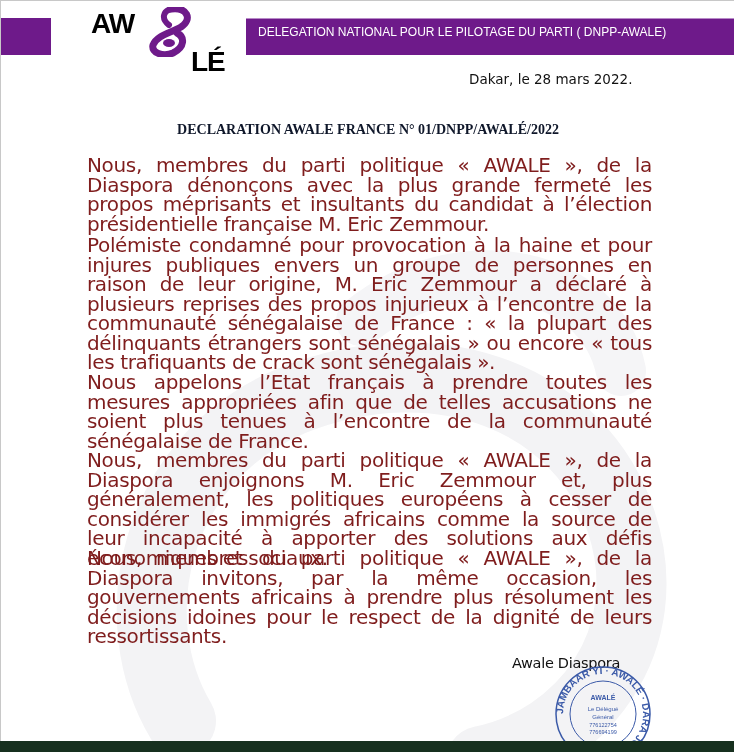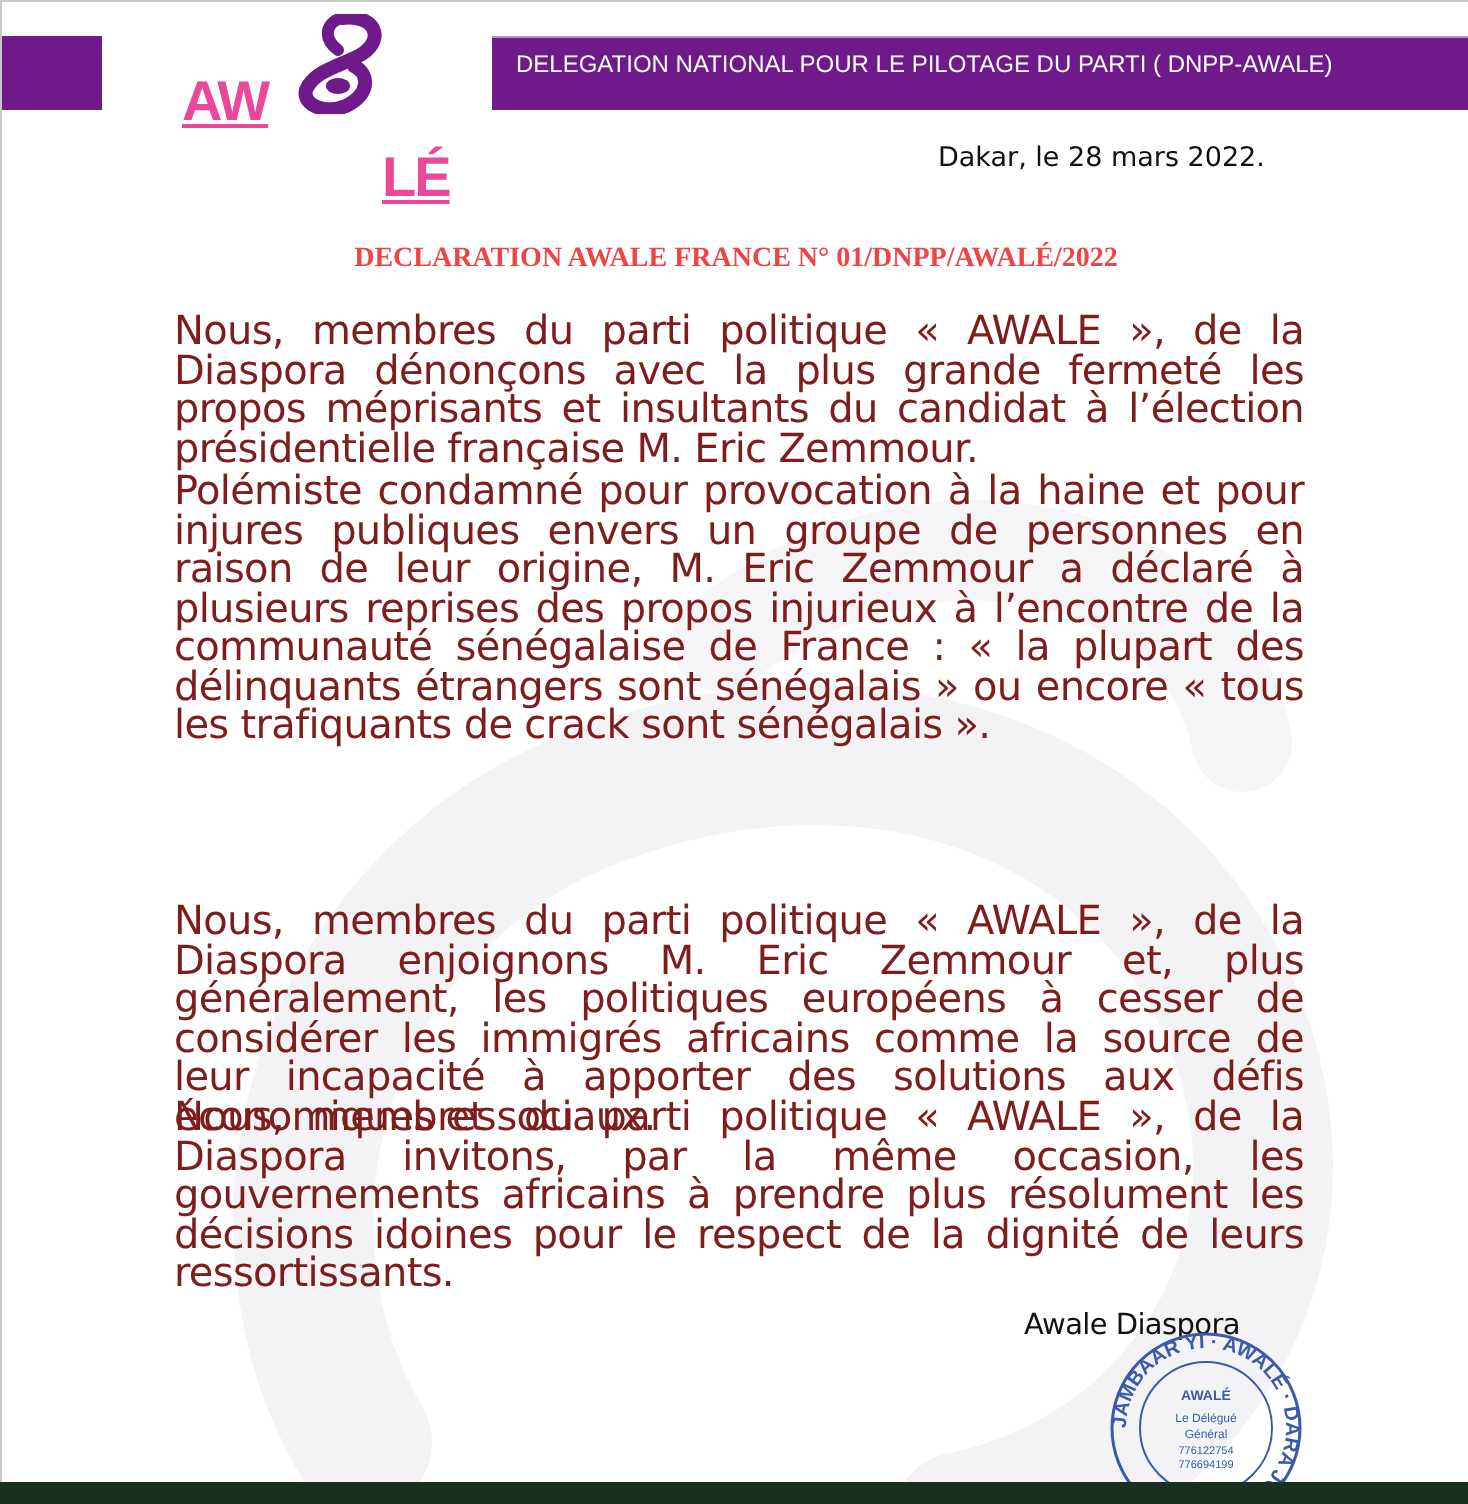--- a/index.html
+++ b/index.html
@@ -22,38 +22,38 @@
     background: #17301f;
   }
   .left-block {
     position: absolute; left: 0; top: 17px; width: 50px; height: 37px;
     background: #6e1a8a;
   }
   .logo {
     position: absolute; left: 90px; top: 6px; width: 160px; height: 50px;
   }
   .logo-text {
-    position: absolute; top: 28px;
+    position: absolute; top: 1px;
     font-family: "Liberation Sans", sans-serif; font-weight: bold;
-    font-size: 28px; color: #ec4899; letter-spacing: -1px; text-decoration: underline;
+    font-size: 28px; color: #000000; letter-spacing: -1px;
   }
   .banner {
     position: absolute; left: 245px; top: 17px; width: 489px; height: 37px;
     background: #6e1a8a; border-top: 1px solid #b88ac8;
     color: #ffffff; font-family: "Liberation Sans", sans-serif;
     font-size: 12px; line-height: 26px; padding-left: 12px; box-sizing: border-box;
   }
   .date {
     position: absolute; left: 468px; top: 70px;
     font-size: 13.5px; color: #111;
   }
   .title {
     position: absolute; left: 0; width: 734px; top: 121px; text-align: center;
     font-family: "Liberation Serif", serif; font-weight: bold;
-    font-size: 14px; color: #ef4444; padding-left: 0; box-sizing: border-box;
+    font-size: 14px; color: #0f172a; padding-left: 0; box-sizing: border-box;
   }
   .body-text {
     position: absolute; left: 86px; width: 565px;
     font-size: 20px; line-height: 19.5px; color: #7f1d1d;
     text-align: justify; letter-spacing: -0.35px; word-spacing: 0px;
   }
   .p1 { top: 155px; }
   .p2 { top: 235px; }
   .p3 { top: 372px; }
   .p4 { top: 450px; }
@@ -90,20 +90,21 @@
   </div>
 
   <div class="banner">DELEGATION NATIONAL POUR LE PILOTAGE DU PARTI ( DNPP-AWALE)</div>
 
   <div class="date">Dakar, le 28 mars 2022.</div>
 
   <div class="title">DECLARATION AWALE FRANCE N° 01/DNPP/AWALÉ/2022</div>
 
   <div class="body-text p1">Nous, membres du parti politique « AWALE », de la Diaspora dénonçons avec la plus grande fermeté les propos méprisants et insultants du candidat à l’élection présidentielle française M. Eric Zemmour.</div>
   <div class="body-text p2">Polémiste condamné pour provocation à la haine et pour injures publiques envers un groupe de personnes en raison de leur origine, M. Eric Zemmour a déclaré à plusieurs reprises des propos injurieux à l’encontre de la communauté sénégalaise de France : « la plupart des délinquants étrangers sont sénégalais » ou encore « tous les trafiquants de crack sont sénégalais ».</div>
+  <div class="body-text p3">Nous appelons l’Etat français à prendre toutes les mesures appropriées afin que de telles accusations ne soient plus tenues à l’encontre de la communauté sénégalaise de France.</div>
   <div class="body-text p4">Nous, membres du parti politique « AWALE », de la Diaspora enjoignons M. Eric Zemmour et, plus généralement, les politiques européens à cesser de considérer les immigrés africains comme la source de leur incapacité à apporter des solutions aux défis économiques et sociaux.</div>
   <div class="body-text p5">Nous, membres du parti politique « AWALE », de la Diaspora invitons, par la même occasion, les gouvernements africains à prendre plus résolument les décisions idoines pour le respect de la dignité de leurs ressortissants.</div>
 
   <div class="signature">Awale Diaspora</div>
 
   <svg class="stamp" viewBox="0 0 100 100">
     <defs>
       <path id="ringPath" d="M50 50 m -40 0 a 40 40 0 1 1 80 0 a 40 40 0 1 1 -80 0"></path>
     </defs>
     <circle cx="50" cy="50" r="47" fill="none" stroke="#3b5aa8" stroke-width="1.5"></circle>

